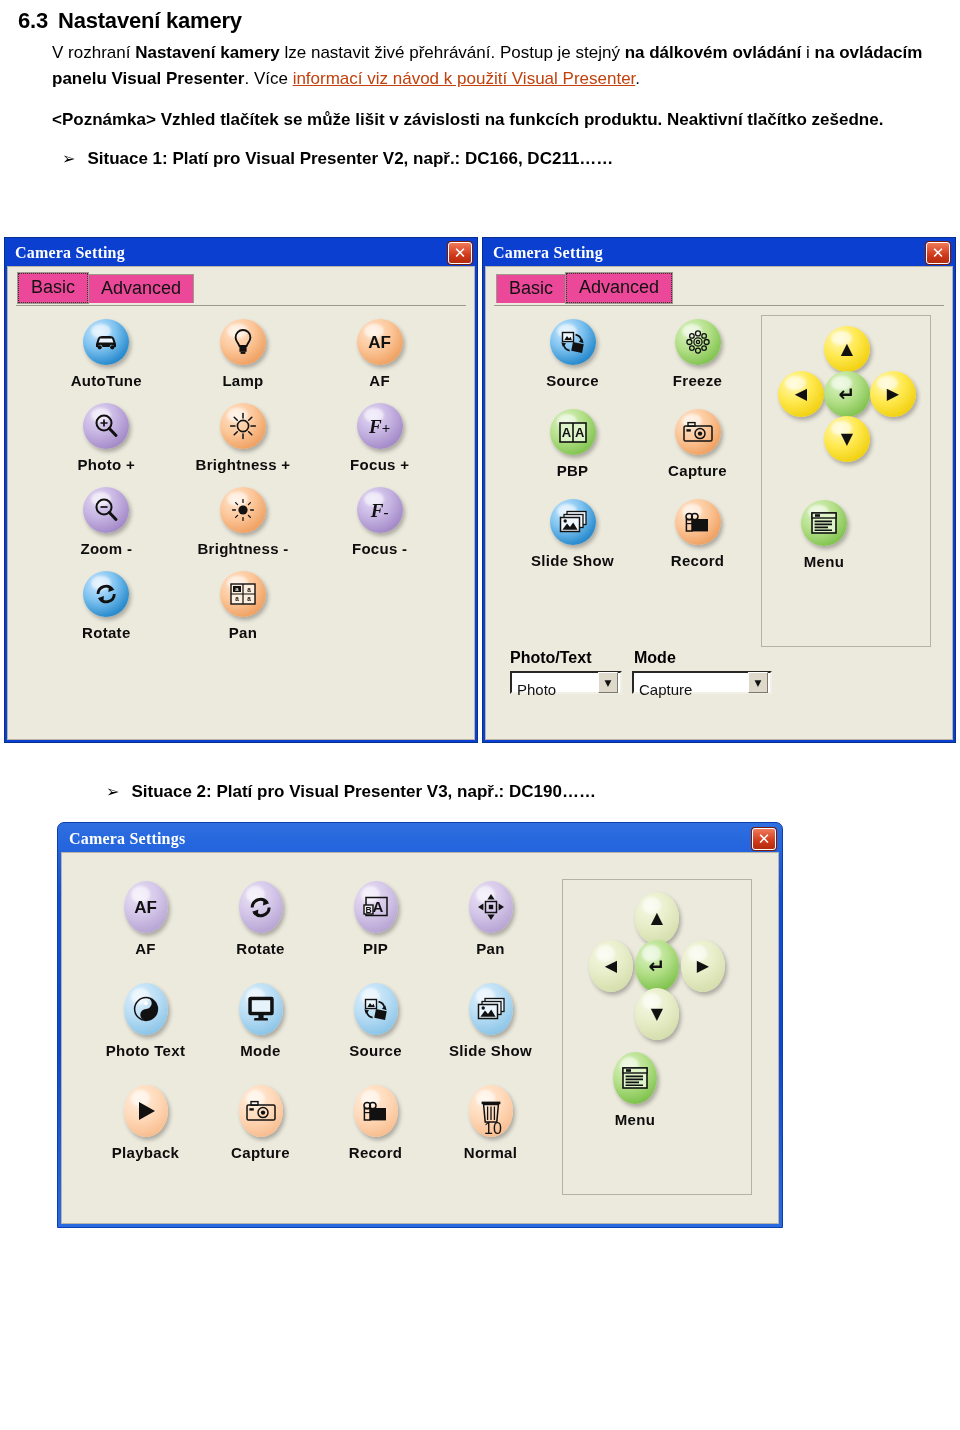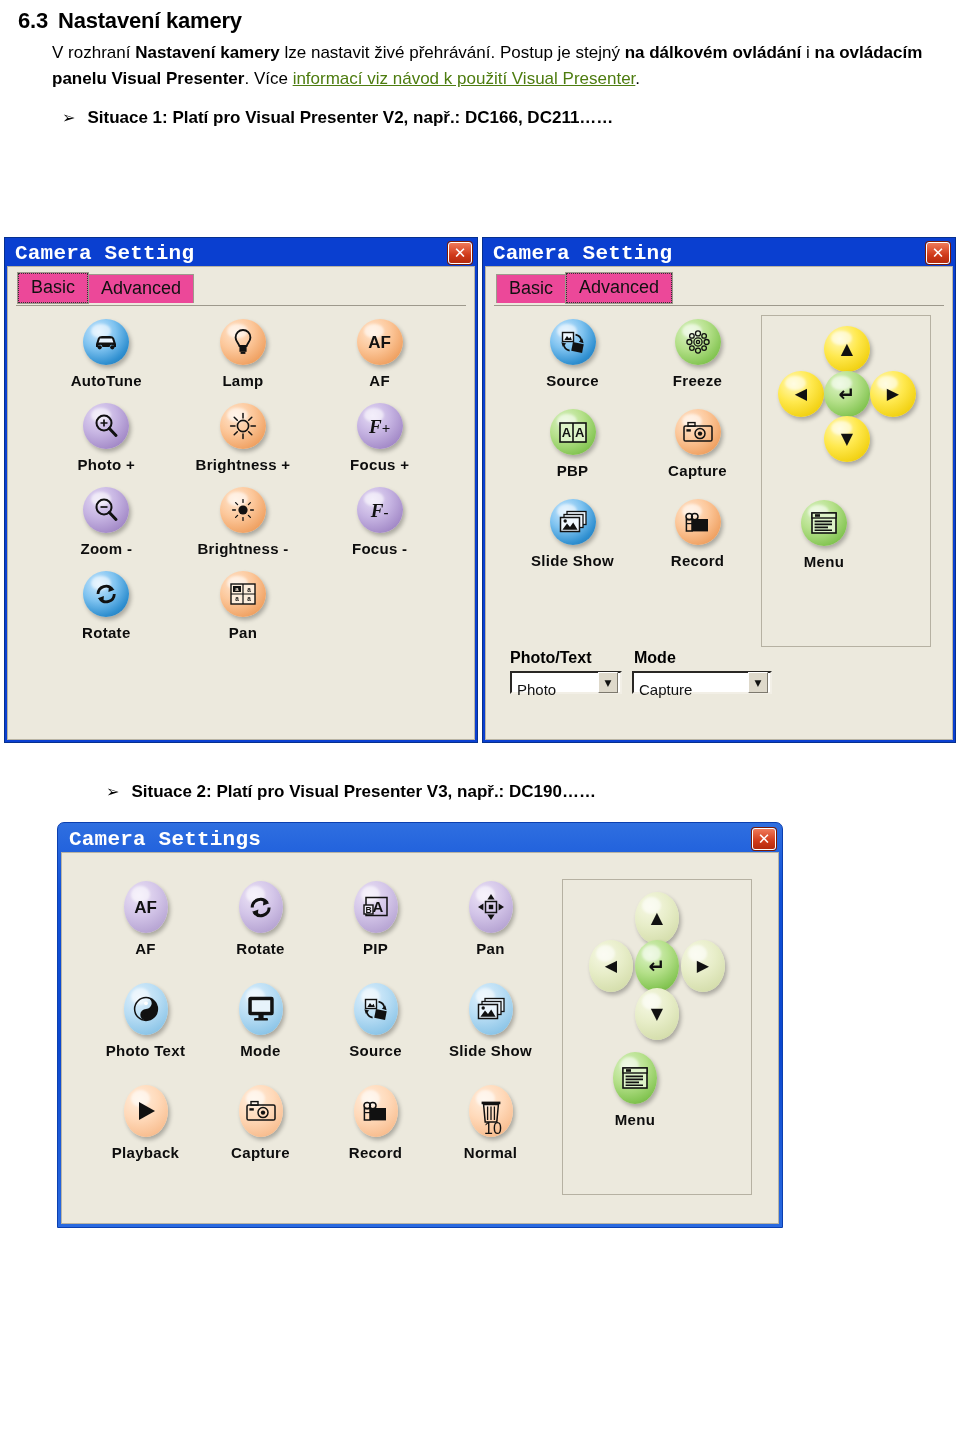--- a/index.html
+++ b/index.html
@@ -14,21 +14,21 @@
   .doc{padding:6px 14px 0 18px;}
   h1.sec{
     font-size:22px;font-weight:bold;margin:2px 0 6px 0;letter-spacing:-0.2px;
   }
   h1.sec .num{margin-right:10px;}
   .para{
     font-size:17px;line-height:26px;margin:0 0 2px 34px;
     text-align:left;
   }
   .para b{font-weight:bold;}
-  .lnk{color:#4d7c0f;text-decoration:underline;}
+  .lnk{color:#c2410c;text-decoration:underline;}
   .note{
     font-size:17px;line-height:27px;margin:14px 0 0 34px;font-weight:bold;
   }
   .bullet{
     font-size:17px;font-weight:bold;margin:16px 0 0 44px;
     display:flex;align-items:flex-start;gap:12px;
   }
   .bullet .arrowglyph{font-family:"DejaVu Sans",sans-serif;font-size:16px;line-height:20px;}
 
   
@@ -43,22 +43,22 @@
     border-radius:7px 7px 0 0;
     background:linear-gradient(to bottom,#2f6fe0 0%,#1050d8 18%,#0b47cf 55%,#2a6ae0 100%);
     border:1px solid #0b3faf;
     padding:3px;
   }
   .titlebar{
     height:26px;display:flex;align-items:center;justify-content:space-between;
     padding:0 3px 0 8px;box-sizing:border-box;
   }
   .titlebar .t{
-    color:#ffffff;font-family:Liberation Mono, monospace;font-weight:bold;
-    font-size:21px;letter-spacing:0.2px;white-space:nowrap;
+    color:#ffffff;font-family:Liberation Serif, serif;font-weight:bold;
+    font-size:16px;letter-spacing:0.2px;white-space:nowrap;
   }
   .closebtn{
     width:22px;height:20px;border-radius:3px;
     background:linear-gradient(to bottom,#f07a5a,#d03a1a 60%,#b42a0e);
     border:1px solid #ffffff;box-shadow:0 0 0 1px #7a1a05;
     display:flex;align-items:center;justify-content:center;
     color:#fff;font-size:15px;font-weight:bold;line-height:1;
     font-family:"DejaVu Sans",sans-serif;
   }
   .client{
@@ -148,20 +148,21 @@
 <div class="page">
 
   <div class="doc">
 
     <h1 class="sec">
       <span class="num">6.3</span><span>Nastavení kamery</span>
     </h1>
 
     <p class="para"><span>V rozhraní </span><b>Nastavení kamery</b><span> lze nastavit živé přehrávání. </span><span>Postup je stejný </span><b>na dálkovém ovládání</b><span> i </span><b>na ovládacím panelu Visual Presenter</b><span>. Více </span><a class="lnk" href="#">informací viz návod k použití Visual Presenter</a><span>.</span></p>
 
+    <p class="note">&lt;Poznámka&gt; Vzhled tlačítek se může lišit v závislosti na funkcích produktu. Neaktivní tlačítko zešedne.</p>
 
     <div class="bullet">
       <span class="arrowglyph">➢</span>
       <span>Situace 1: Platí pro Visual Presenter V2, např.: DC166, DC211……</span>
     </div>
   </div>
 
   <div class="win" style="left:4px;top:237px;width:474px;height:506px;">
     <div class="titlebar">
       <span class="t">Camera Setting</span>

